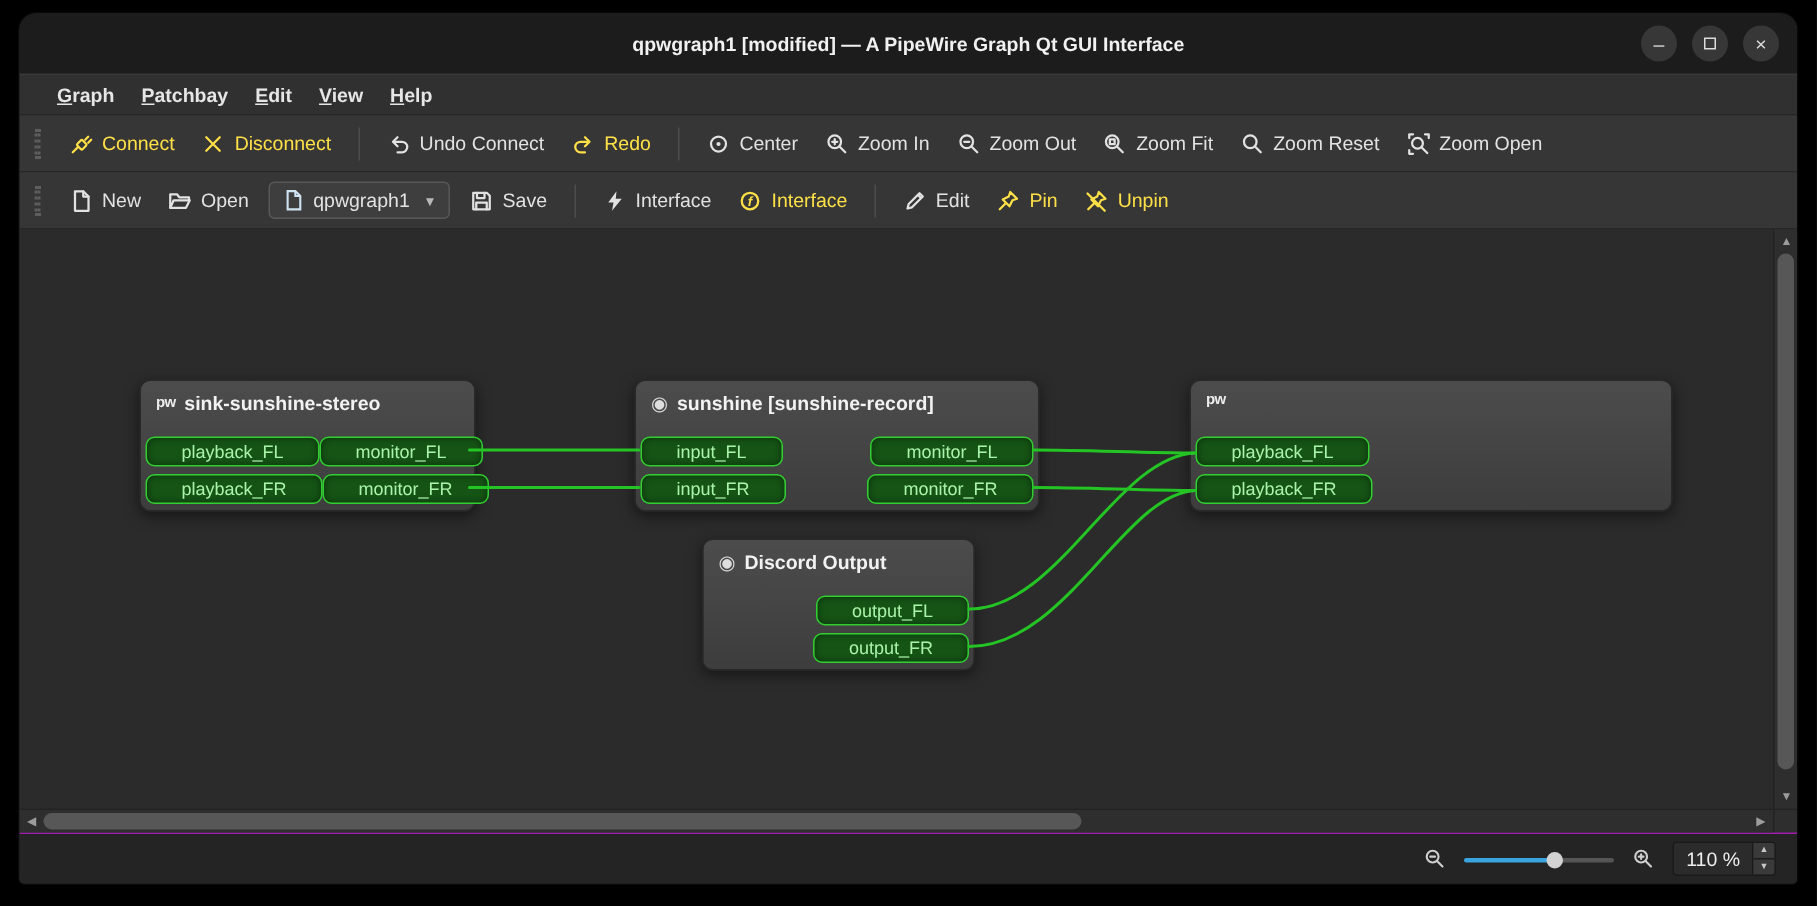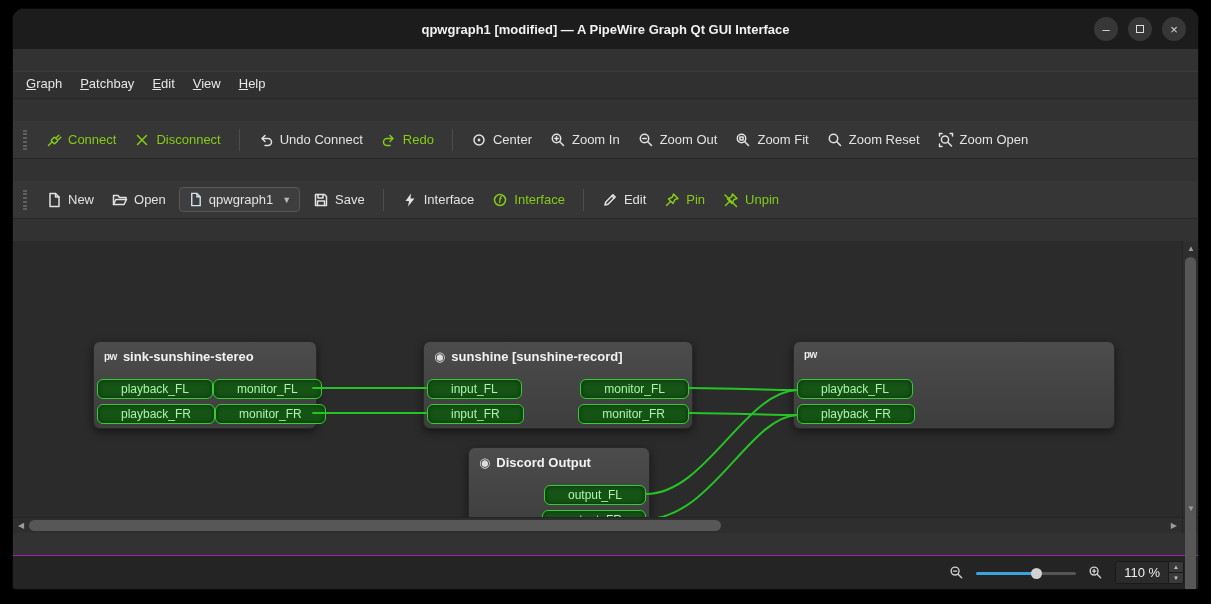--- a/index.html
+++ b/index.html
@@ -1,45 +1,45 @@
 <!DOCTYPE html>
 <html><head>
 <meta charset="utf-8">
 <style>
   * { margin:0; padding:0; box-sizing:border-box; }
   html,body { width:1211px; height:604px; background:#000; overflow:hidden;
     font-family:"Liberation Sans","DejaVu Sans",sans-serif; }
 
   .window { position:absolute; left:12px; top:8px; width:1187px; height:582px;
     background:#323232; border:1px solid #090909; border-radius:12px 12px 4px 4px;
-    overflow:hidden; display:flex; flex-direction:column;gap:22px; }
+    overflow:hidden; display:flex; flex-direction:column; }
 
   
   .titlebar { height:40px; background:#1c1c1c; display:flex; align-items:center;
     justify-content:center; position:relative; flex:0 0 auto; }
   .titlebar-title { font-weight:bold; font-size:13px; color:#f1f1f1; }
   .window-buttons { position:absolute; right:12px; top:8px; display:flex; gap:10px; }
   .winbtn { width:24px; height:24px; border-radius:50%; background:#373737; color:#dcdcdc;
     display:flex; align-items:center; justify-content:center; font-size:13px; line-height:1; }
   .winbtn .sq { width:8px; height:8px; border:1.4px solid #dcdcdc; display:block; }
 
   
   .menubar { height:28px; background:#303030; border-top:1px solid #3a3a3a;
-    border-bottom:1px solid #262626; display:flex; align-items:flex-start; padding-left:4px; flex:0 0 auto; }
+    border-bottom:1px solid #262626; display:flex; align-items:center; padding-left:16px; flex:0 0 auto;font-weight:bold; }
   .menu-item { display:inline-block; padding:4px 9px; color:#e6e6e6; font-size:13px; }
   .menu-item::first-letter { text-decoration:underline; }
 
   
   .toolbar { height:38px; background:#363636; border-bottom:1px solid #272727;
     display:flex; align-items:center; padding:0 6px; flex:0 0 auto; }
   .tb-handle { width:2px; height:20px; border-left:2px dotted #5e5e5e; border-right:2px dotted #5e5e5e; margin:0 10px 0 4px; }
   .tb-sep { width:1px; height:22px; background:#4d4d4d; margin:0 9px; }
   .tb-btn { display:flex; align-items:center; gap:6px; padding:5px 9px; border-radius:4px;
     color:#e2e2e2; font-size:13px; white-space:nowrap; }
-  .tb-btn.disabled { color:#84cc16; }
+  .tb-btn.disabled { color:#fde047; }
   .tb-btn svg { width:16px; height:16px; stroke:currentColor; fill:none;
     stroke-width:1.5; stroke-linecap:round; stroke-linejoin:round; }
   .combo { display:flex; align-items:center; gap:6px; padding:4px 8px; margin:0 4px;
     border:1px solid #585858; background:#3e3e3e; border-radius:4px; color:#e2e2e2; font-size:13px; }
   .combo svg { width:15px; height:15px; stroke:#cfe3f0; fill:none; stroke-width:1.5; }
   .combo .arrow { font-size:9px; color:#b8b8b8; margin-left:3px; }
 
   
   .canvas-frame { flex:1 1 auto; display:grid; grid-template-columns:1fr 16px;
     grid-template-rows:1fr 16px; background:#2b2b2b; }

